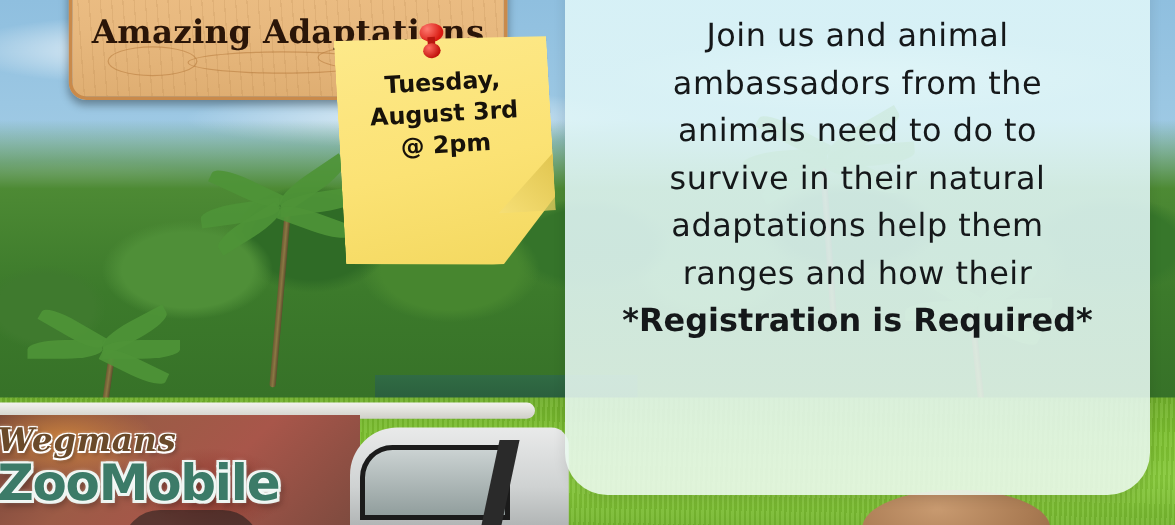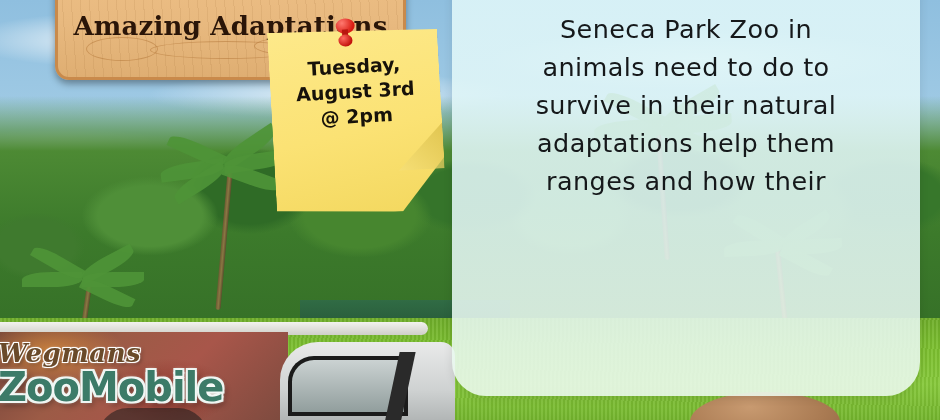--- a/index.html
+++ b/index.html
@@ -256,21 +256,23 @@
     </div>
     <div class="pin">
       <span class="head"></span>
       <span class="neck"></span>
       <span class="base"></span>
     </div>
   </div>
 
   <div class="panel">
     <div class="panel-text">
-      <span>Seneca Park Zoo in</span>
+      <span>Join us and animal</span>
+      <span>ambassadors from the</span>
       <span>animals need to do to</span>
       <span>survive in their natural</span>
       <span>adaptations help them</span>
       <span>ranges and how their</span>
+      <span class="reg">*Registration is Required*</span>
     </div>
   </div>
 
 </div>
 
 </body></html>

